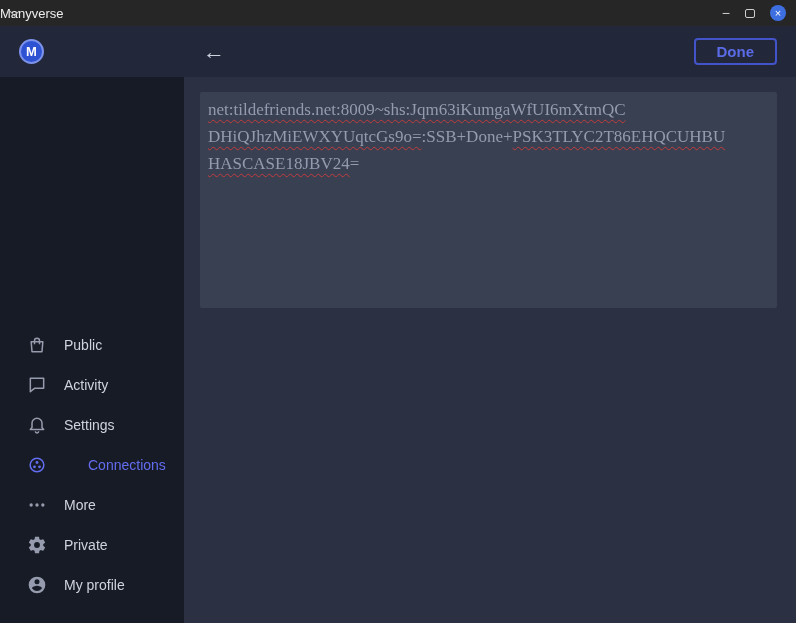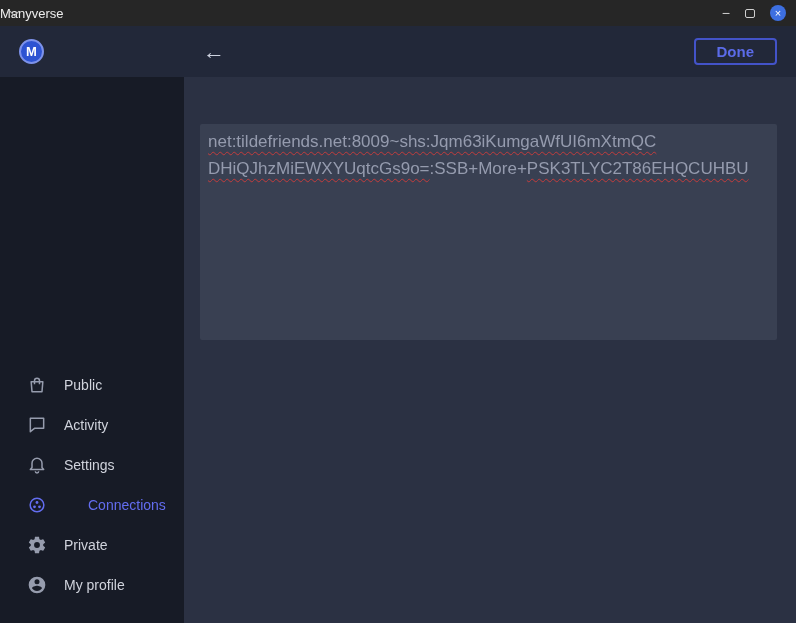--- a/index.html
+++ b/index.html
@@ -28,21 +28,21 @@
   .content { flex:1; display:flex; min-height:0; }
   .sidebar { width:184px; background:#171b26; display:flex; flex-direction:column; justify-content:flex-end; padding:21px 0 18px; flex:0 0 auto; }
   .nav-group { display:flex; flex-direction:column; }
   .nav-item { display:flex; align-items:center; gap:17px; padding:10px 10px 10px 27px; color:#d0d3dc; font-size:14px; cursor:pointer; }
   .nav-icon { width:20px; height:20px; color:#969cad; flex:0 0 auto; display:flex; align-items:center; justify-content:center; }
   .nav-icon svg { width:20px; height:20px; display:block; }
   .nav-item.active, .nav-item.active .nav-icon { color:var(--accent,#636df0);gap:41px; }
 
   .main { flex:1; background:#2b3143; padding:15px 19px 0 16px; min-width:0; }
   .address-box { width:100%; height:216px; background:#394052; border-radius:2px; padding:4px 8px; overflow:hidden; cursor:text;
-                 font-family:Liberation Sans, sans-serif; font-size:17px; line-height:27px; color:#959bae;margin-top:32px; }
+                 font-family:Liberation Serif, serif; font-size:17px; line-height:27px; color:#959bae; }
   .addr-line { white-space:pre; }
   .misspelled { text-decoration-line:underline; text-decoration-style:wavy; text-decoration-color:var(--misspell,#c23c3c); text-decoration-thickness:1px; text-underline-offset:4px; }
 </style>
 </head>
 <body>
 
 <div class="window">
 
   <div class="titlebar">
     <span class="tb-menu"><span></span></span>
@@ -105,20 +105,30 @@
                 <circle cx="15" cy="14.2" r="1.7" fill="currentColor"></circle>
               </svg>
           </span>
           <span class="nav-label">Connections</span>
         </div>
 
       </div>
 
       <div class="nav-group">
 
+        <div class="nav-item">
+          <span class="nav-icon">
+            <svg viewBox="0 0 24 24" fill="currentColor">
+                <circle cx="5" cy="12" r="2"></circle>
+                <circle cx="12" cy="12" r="2"></circle>
+                <circle cx="19" cy="12" r="2"></circle>
+              </svg>
+          </span>
+          <span class="nav-label">More</span>
+        </div>
 
         <div class="nav-item">
           <span class="nav-icon">
             <svg viewBox="0 0 24 24" fill="currentColor">
                 <path d="M12,15.5A3.5,3.5 0 0,1 8.5,12A3.5,3.5 0 0,1 12,8.5A3.5,3.5 0 0,1 15.5,12A3.5,3.5 0 0,1 12,15.5M19.43,12.97C19.47,12.65 19.5,12.33 19.5,12C19.5,11.67 19.47,11.34 19.43,11L21.54,9.37C21.73,9.22 21.78,8.95 21.66,8.73L19.66,5.27C19.54,5.05 19.27,4.96 19.05,5.05L16.56,6.05C16.04,5.66 15.5,5.32 14.87,5.07L14.5,2.42C14.46,2.18 14.25,2 14,2H10C9.75,2 9.54,2.18 9.5,2.42L9.13,5.07C8.5,5.32 7.96,5.66 7.44,6.05L4.95,5.05C4.73,4.96 4.46,5.05 4.34,5.27L2.34,8.73C2.21,8.95 2.27,9.22 2.46,9.37L4.57,11C4.53,11.34 4.5,11.67 4.5,12C4.5,12.33 4.53,12.65 4.57,12.97L2.46,14.63C2.27,14.78 2.21,15.05 2.34,15.27L4.34,18.73C4.46,18.95 4.73,19.03 4.95,18.95L7.44,17.94C7.96,18.34 8.5,18.68 9.13,18.93L9.5,21.58C9.54,21.82 9.75,22 10,22H14C14.25,22 14.46,21.82 14.5,21.58L14.87,18.93C15.5,18.67 16.04,18.34 16.56,17.94L19.05,18.95C19.27,19.03 19.54,18.95 19.66,18.73L21.66,15.27C21.78,15.05 21.73,14.78 21.54,14.63L19.43,12.97Z"></path>
               </svg>
           </span>
           <span class="nav-label">Private</span>
         </div>
 
@@ -130,18 +140,19 @@
           </span>
           <span class="nav-label">My profile</span>
         </div>
 
       </div>
     </nav>
 
     <main class="main">
       <div class="address-box" role="textbox">
           <div class="addr-line"><span class="misspelled">net:tildefriends.net:8009~shs:Jqm63iKumgaWfUI6mXtmQC</span></div>
-          <div class="addr-line"><span class="misspelled">DHiQJhzMiEWXYUqtcGs9o=</span><span>:SSB+More+</span><span class="misspelled">PSK3TLYC2T86EHQCUHBU</span></div>
+          <div class="addr-line"><span class="misspelled">DHiQJhzMiEWXYUqtcGs9o=</span><span>:SSB+Done+</span><span class="misspelled">PSK3TLYC2T86EHQCUHBU</span></div>
+          <div class="addr-line"><span class="misspelled">HASCASE18JBV24</span><span>=</span></div>
         </div>
     </main>
 
   </div>
 </div>
 
 </body></html>

